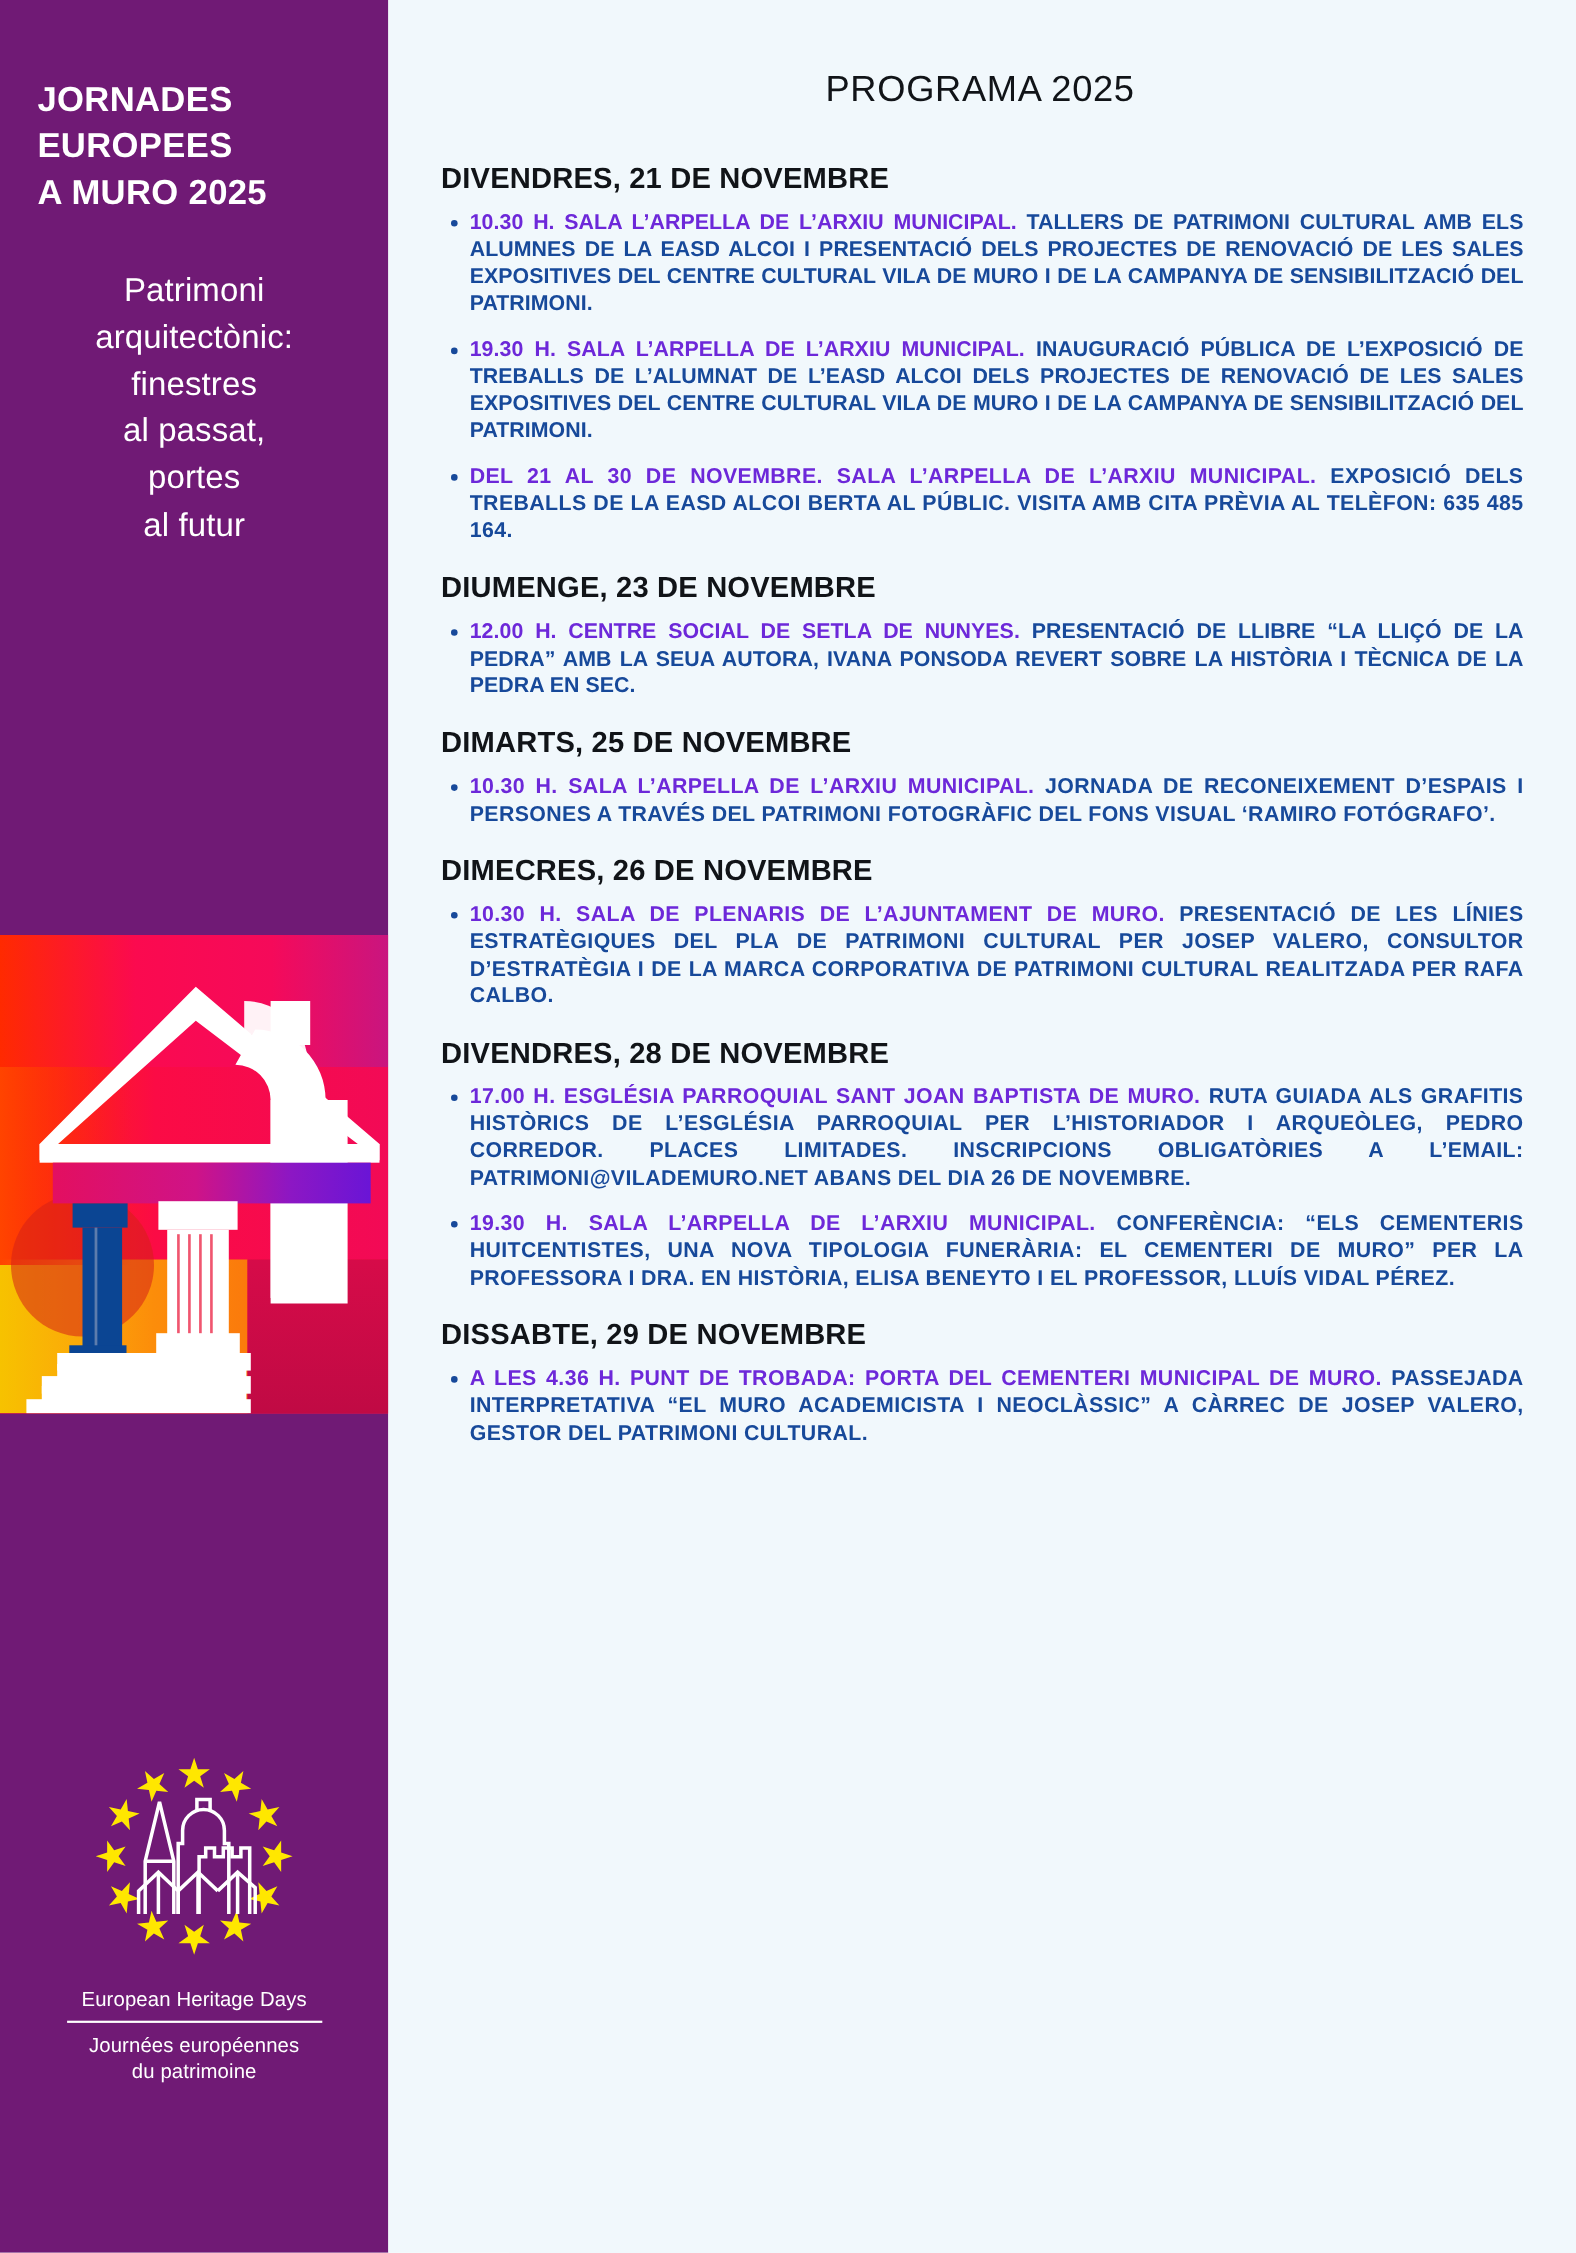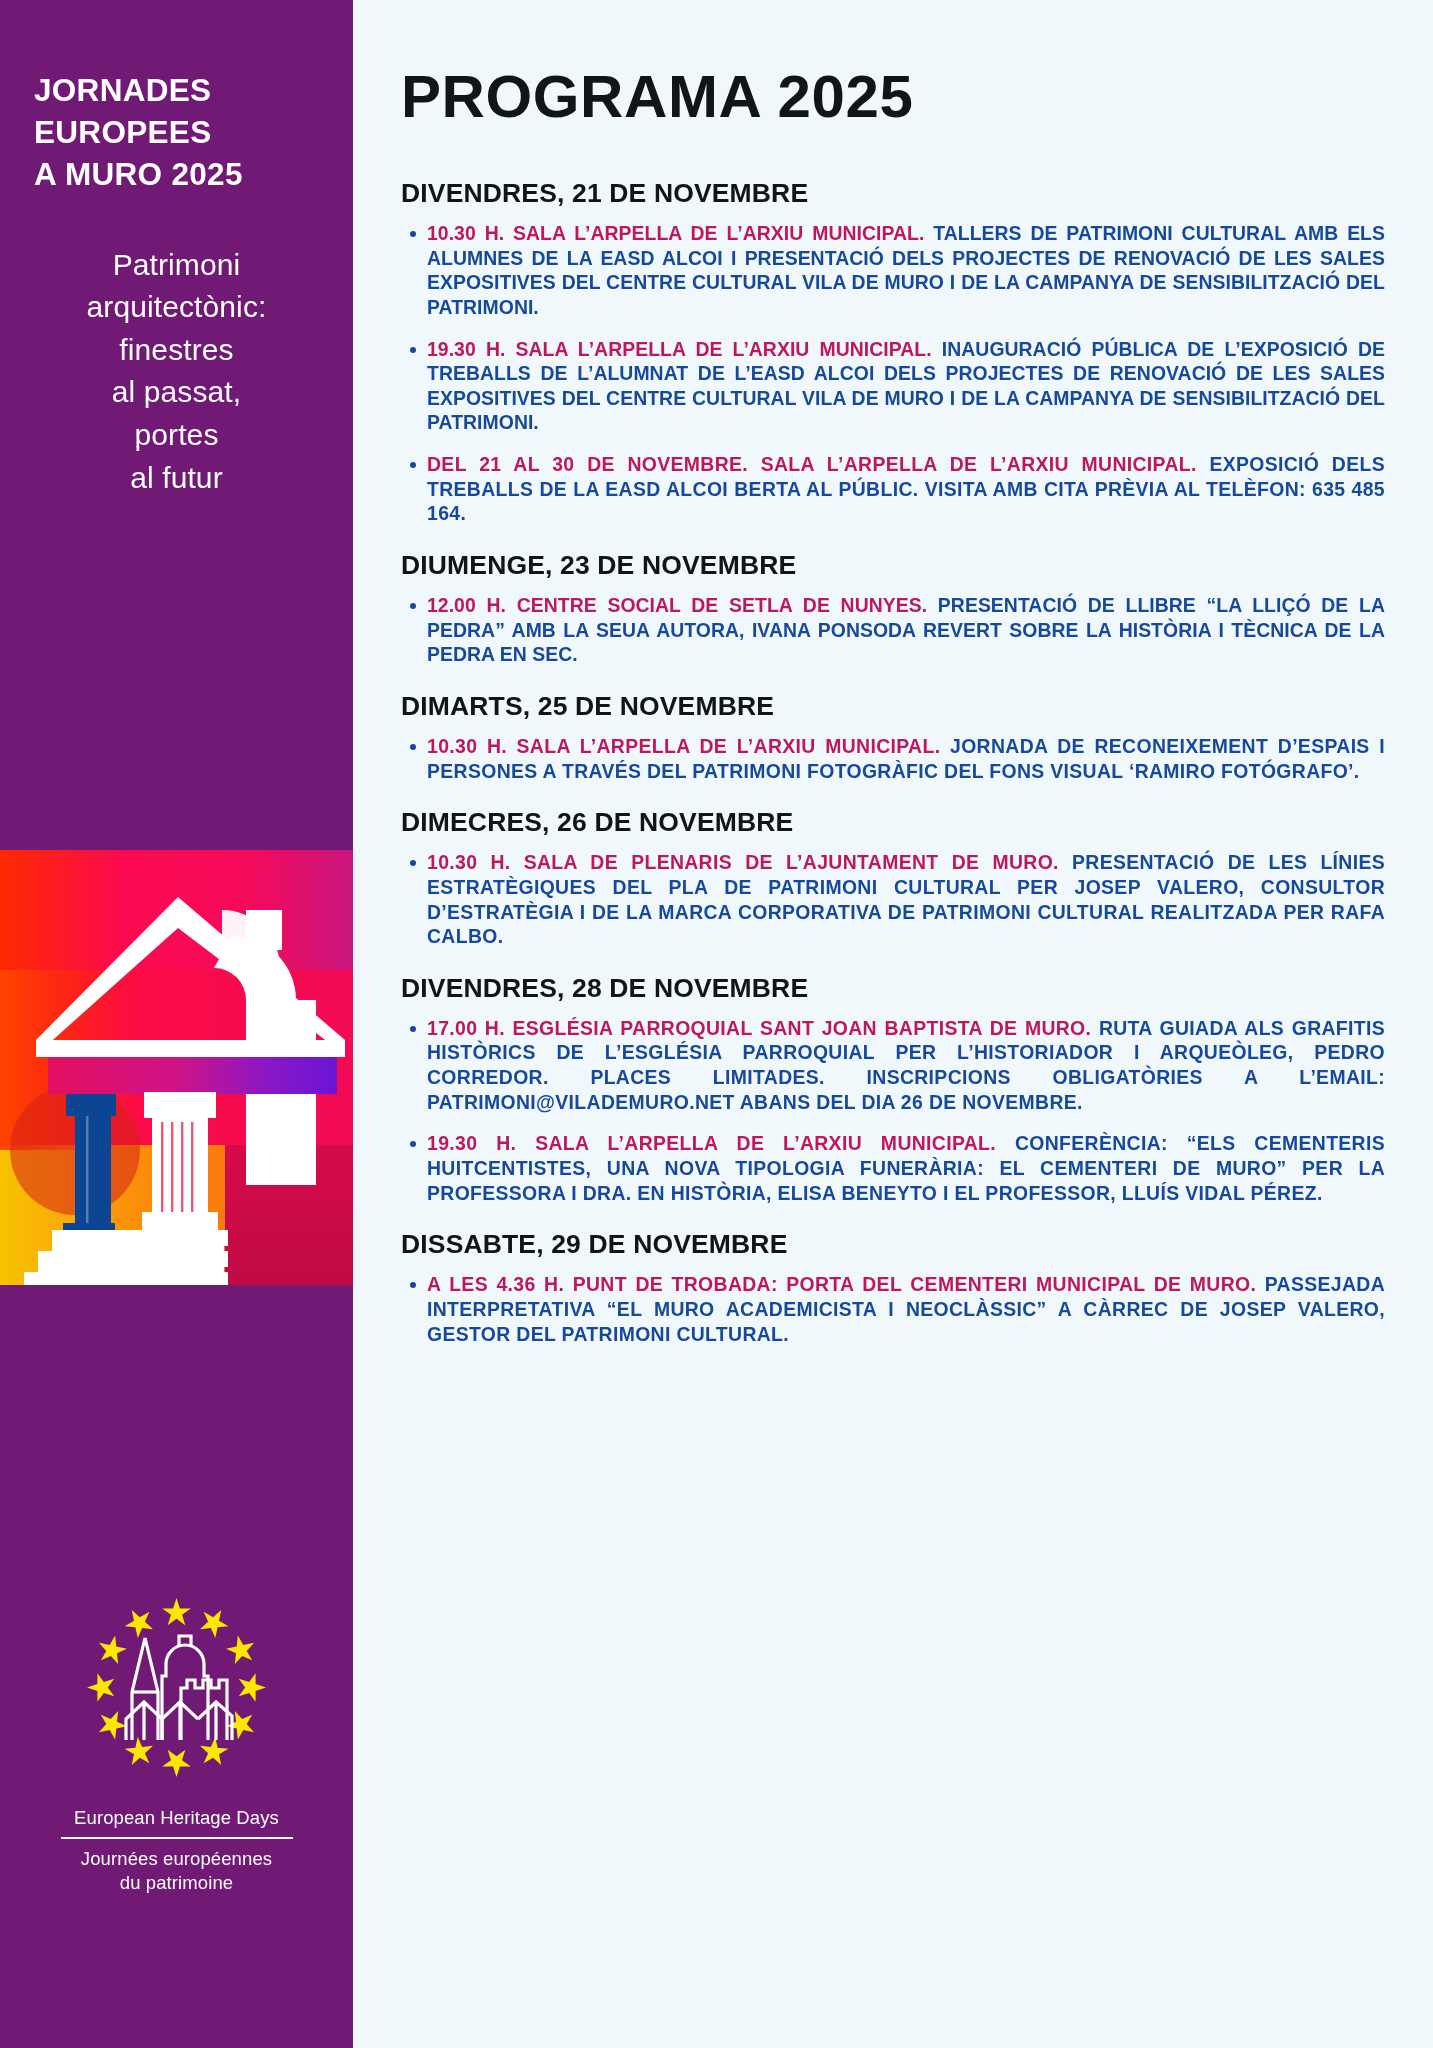--- a/index.html
+++ b/index.html
@@ -112,24 +112,24 @@
   
   .main {
     position: relative;
     flex: 1;
     height: 2048px;
     background: #f1f8fc;
     padding: 62px 48px 0 48px;
   }
 
   .program-title {
-    text-align: left;
+    text-align: center;
     color: #111418;
-    font-size: 60px;
-    font-weight: bold;
+    font-size: 33px;
+    font-weight: normal;
     letter-spacing: 0.6px;
     margin-bottom: 47px;
     padding-right: 4px;
   }
 
   .day-block { margin-bottom: 2px; }
 
   .day-heading {
     color: #111418;
     font-size: 26.5px;
@@ -158,21 +158,21 @@
     content: "";
     position: absolute;
     left: 9px;
     top: 10px;
     width: 6px;
     height: 6px;
     border-radius: 50%;
     background: #17499a;
   }
 
-  .event .hl { color: #be185d; }
+  .event .hl { color: #6d28d9; }
 
   
   .event.loose { letter-spacing: 0.35px; }
 </style>
 </head>
 <body>
 
 <div class="poster">
 
   <aside class="sidebar">

